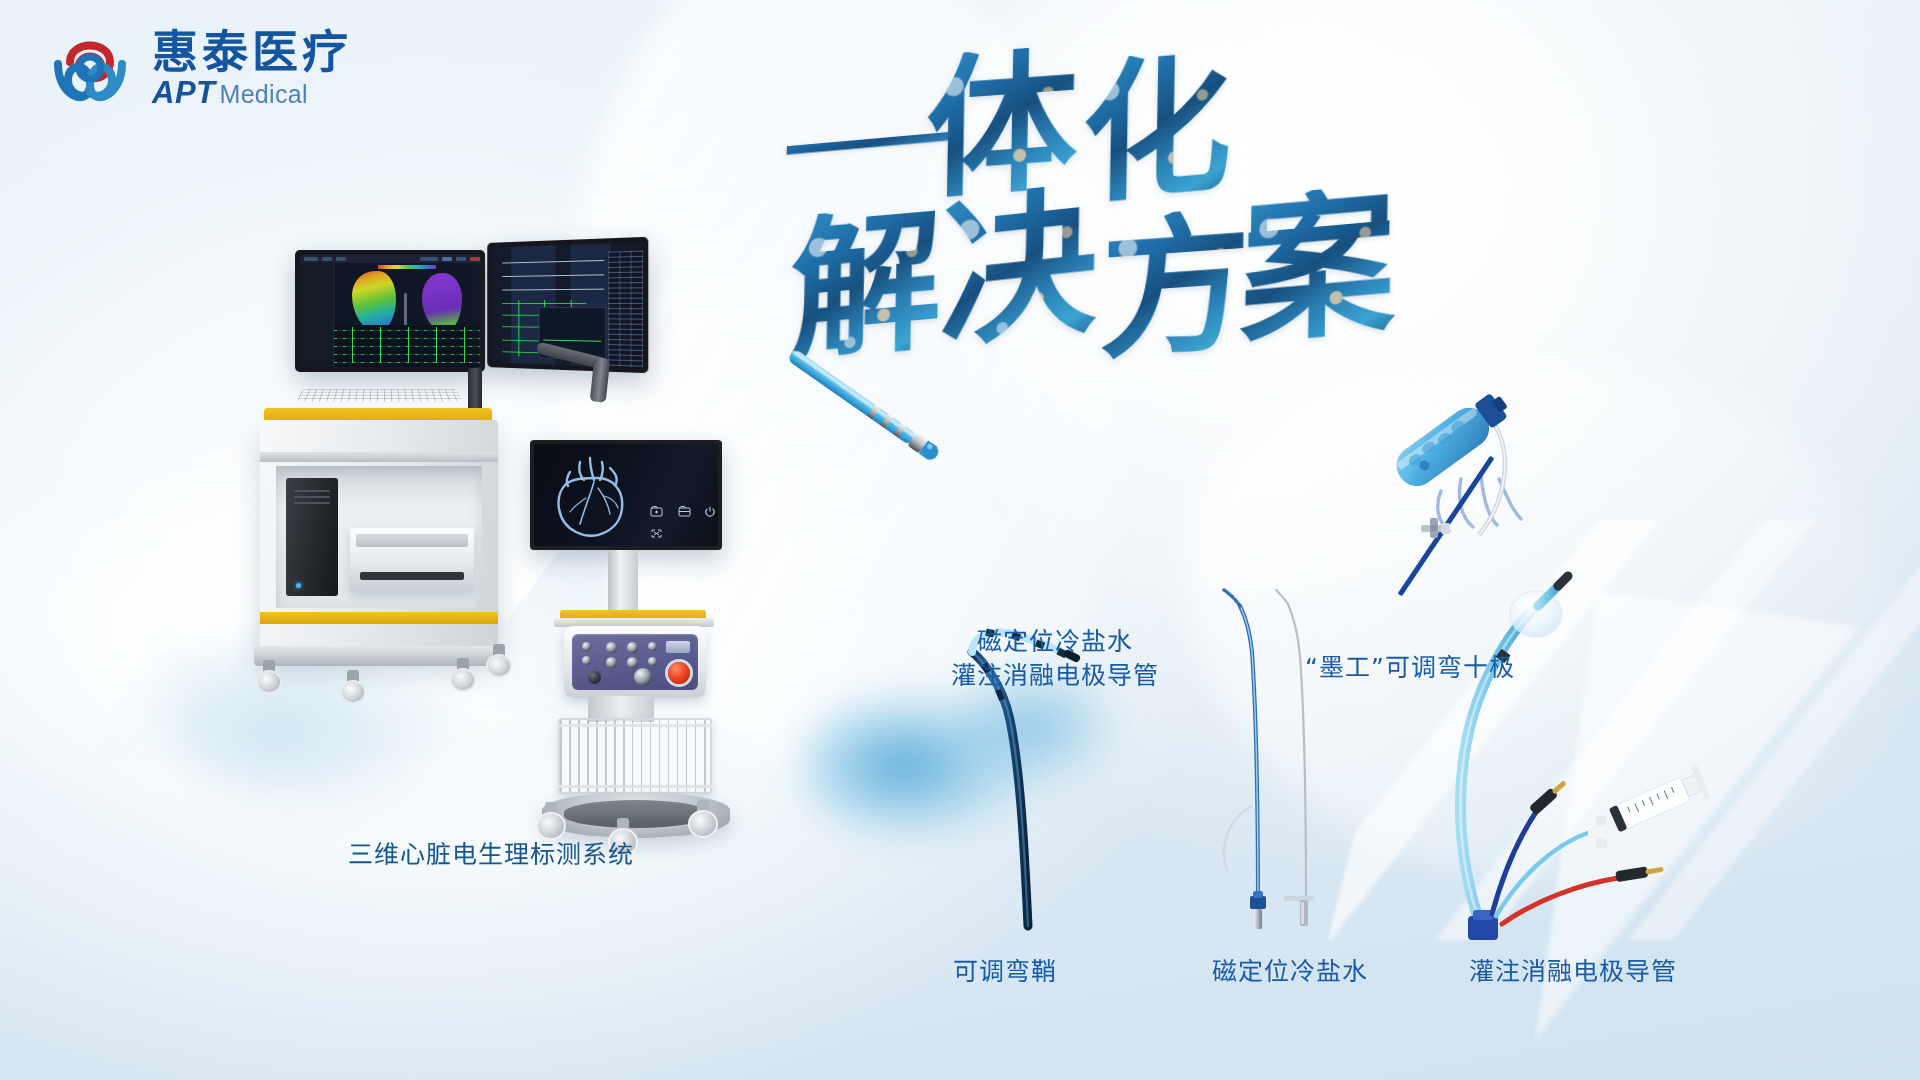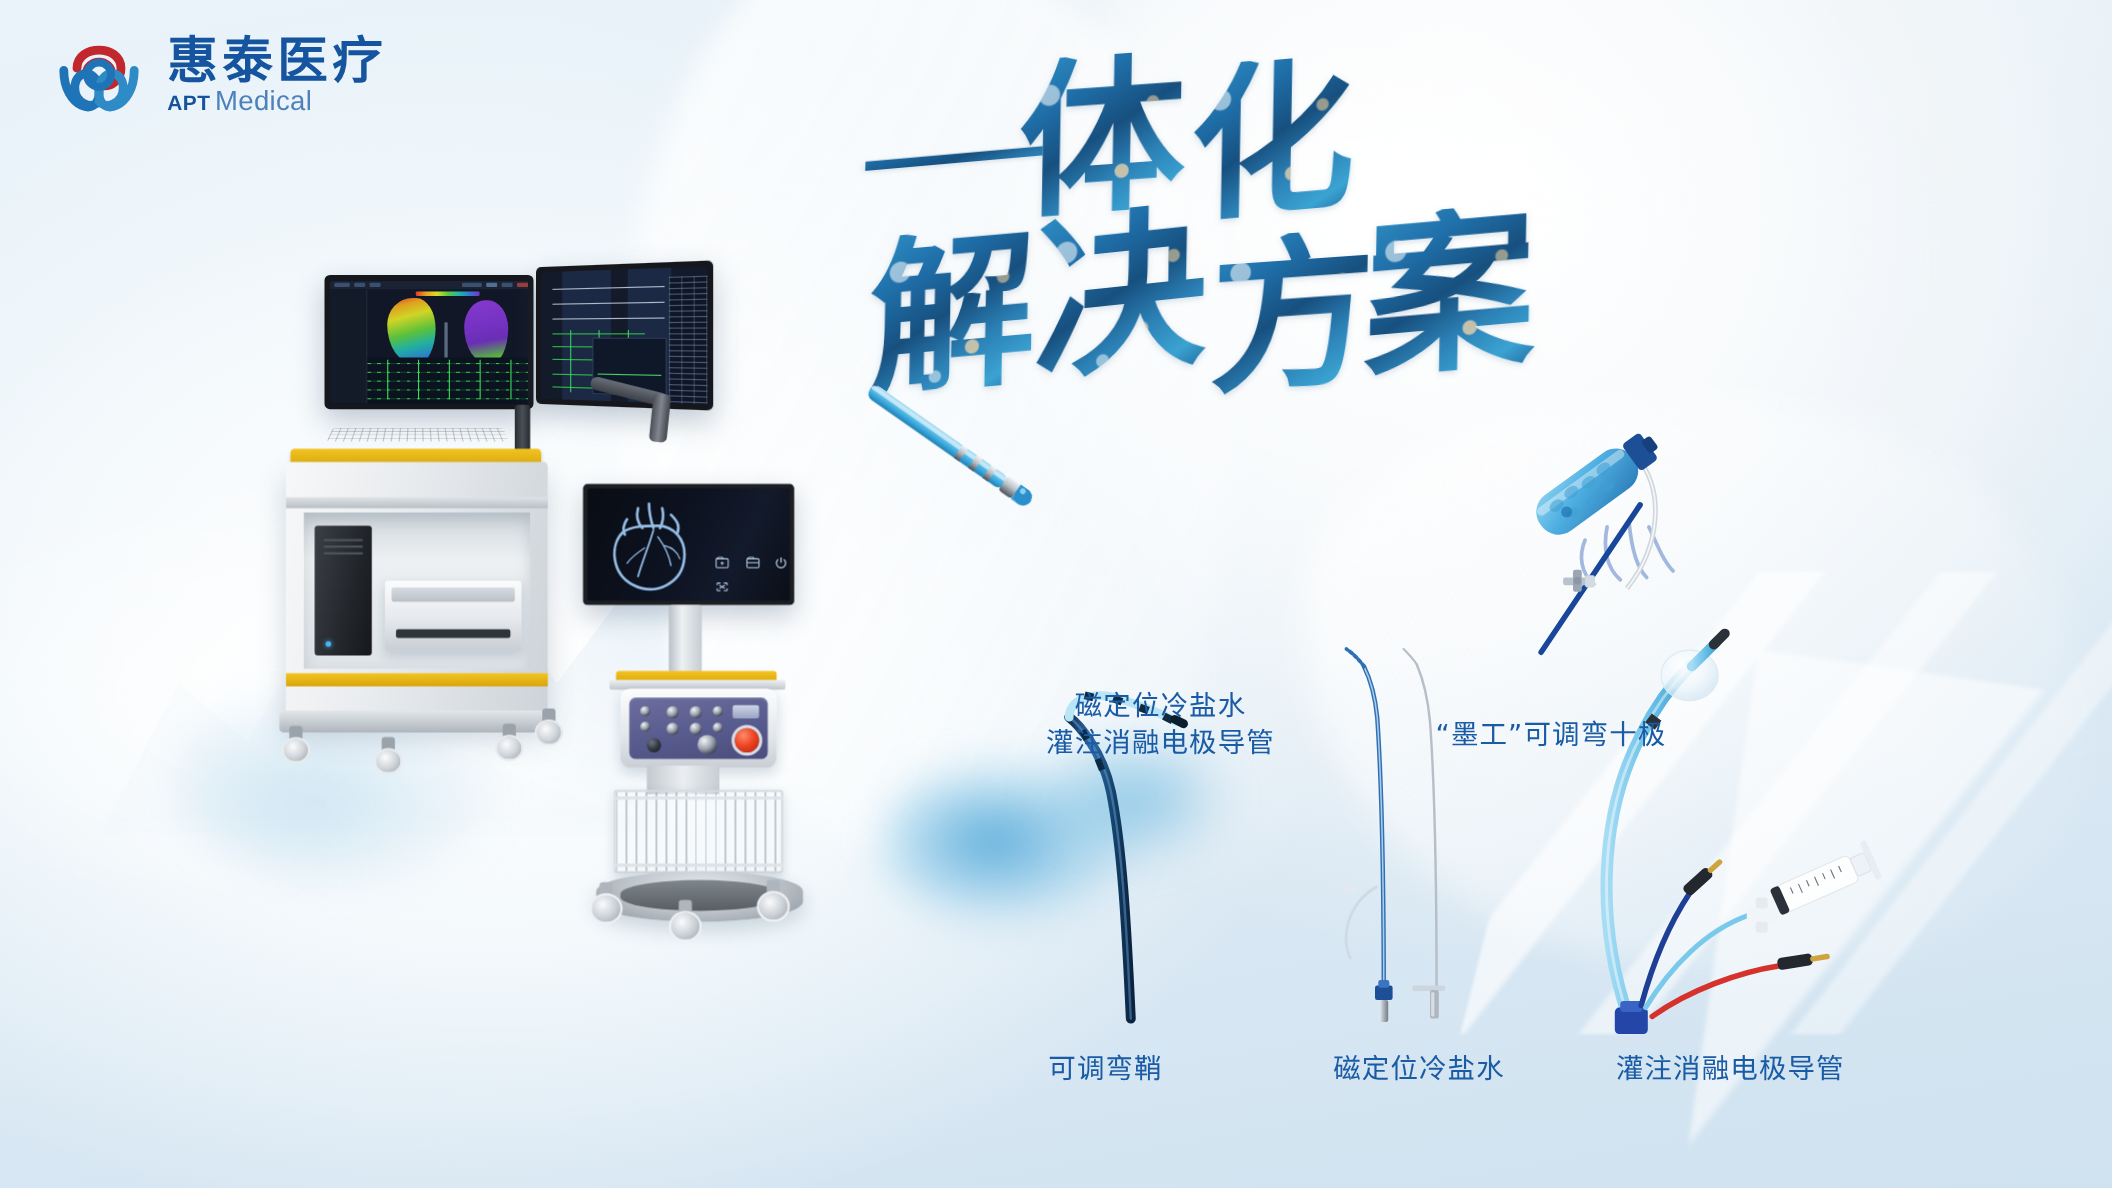--- a/index.html
+++ b/index.html
@@ -48,21 +48,21 @@
     background:linear-gradient(120deg,rgba(255,255,255,.55) 0 34%,rgba(255,255,255,0) 35%);
     transform:rotate(8deg);filter:blur(2px);}
 
   
   .logo{position:absolute;left:44px;top:22px;display:flex;align-items:center;gap:16px;}
   .logo-mark{width:92px;height:92px;position:relative;flex:0 0 auto;}
   .logo-txt{display:flex;flex-direction:column;gap:2px;}
   .logo-cn{font-size:46px;font-weight:700;color:#1555a0;letter-spacing:4px;line-height:1;
     font-family:"DejaVu Sans","Liberation Sans",sans-serif;}
   .logo-en{display:flex;align-items:baseline;gap:4px;line-height:1;}
-  .logo-en b{font-size:19px;font-weight:700;color:#16539c;letter-spacing:.5px;}
+  .logo-en b{font-size:31px;font-weight:700;color:#16539c;letter-spacing:.5px;font-style:italic;}
   .logo-en span{font-size:25px;font-weight:400;color:#4d81bb;letter-spacing:.3px;}
 
   
   .headline{position:absolute;left:800px;top:40px;width:560px;height:300px;}
   .cal{position:absolute;font-weight:700;line-height:1;
     font-family:"DejaVu Serif","Liberation Serif",serif;
     background-image:
       radial-gradient(circle at 18% 22%,rgba(255,255,255,.55) 0 5%,rgba(255,255,255,0) 6%),
       radial-gradient(circle at 62% 70%,rgba(222,204,170,.85) 0 4%,rgba(255,255,255,0) 5%),
       radial-gradient(circle at 40% 86%,rgba(255,255,255,.5) 0 3%,rgba(255,255,255,0) 4%),
@@ -667,20 +667,21 @@
 
       <path d="M62 384 C96 360, 140 344, 178 338" fill="none" stroke="#d6322c" stroke-width="5" stroke-linecap="round"></path>
       <g transform="rotate(-9 184 336)">
         <rect x="176" y="330" width="32" height="11" rx="4" fill="#23282e"></rect>
         <rect x="206" y="333" width="18" height="5" rx="2.4" fill="#cfa33e"></rect>
       </g>
     </svg>
   </div>
 
   <div class="label lbl-viewer">
+    <span class="ln">三维心脏电生理标测系统</span>
   </div>
 
   <div class="label lbl-irrig">
     <span class="ln">磁定位冷盐水</span>
     <span class="ln">灌注消融电极导管</span>
   </div>
 
   <div class="label lbl-sheath">
     <span class="ln">“墨工”可调弯十极</span>
   </div>

